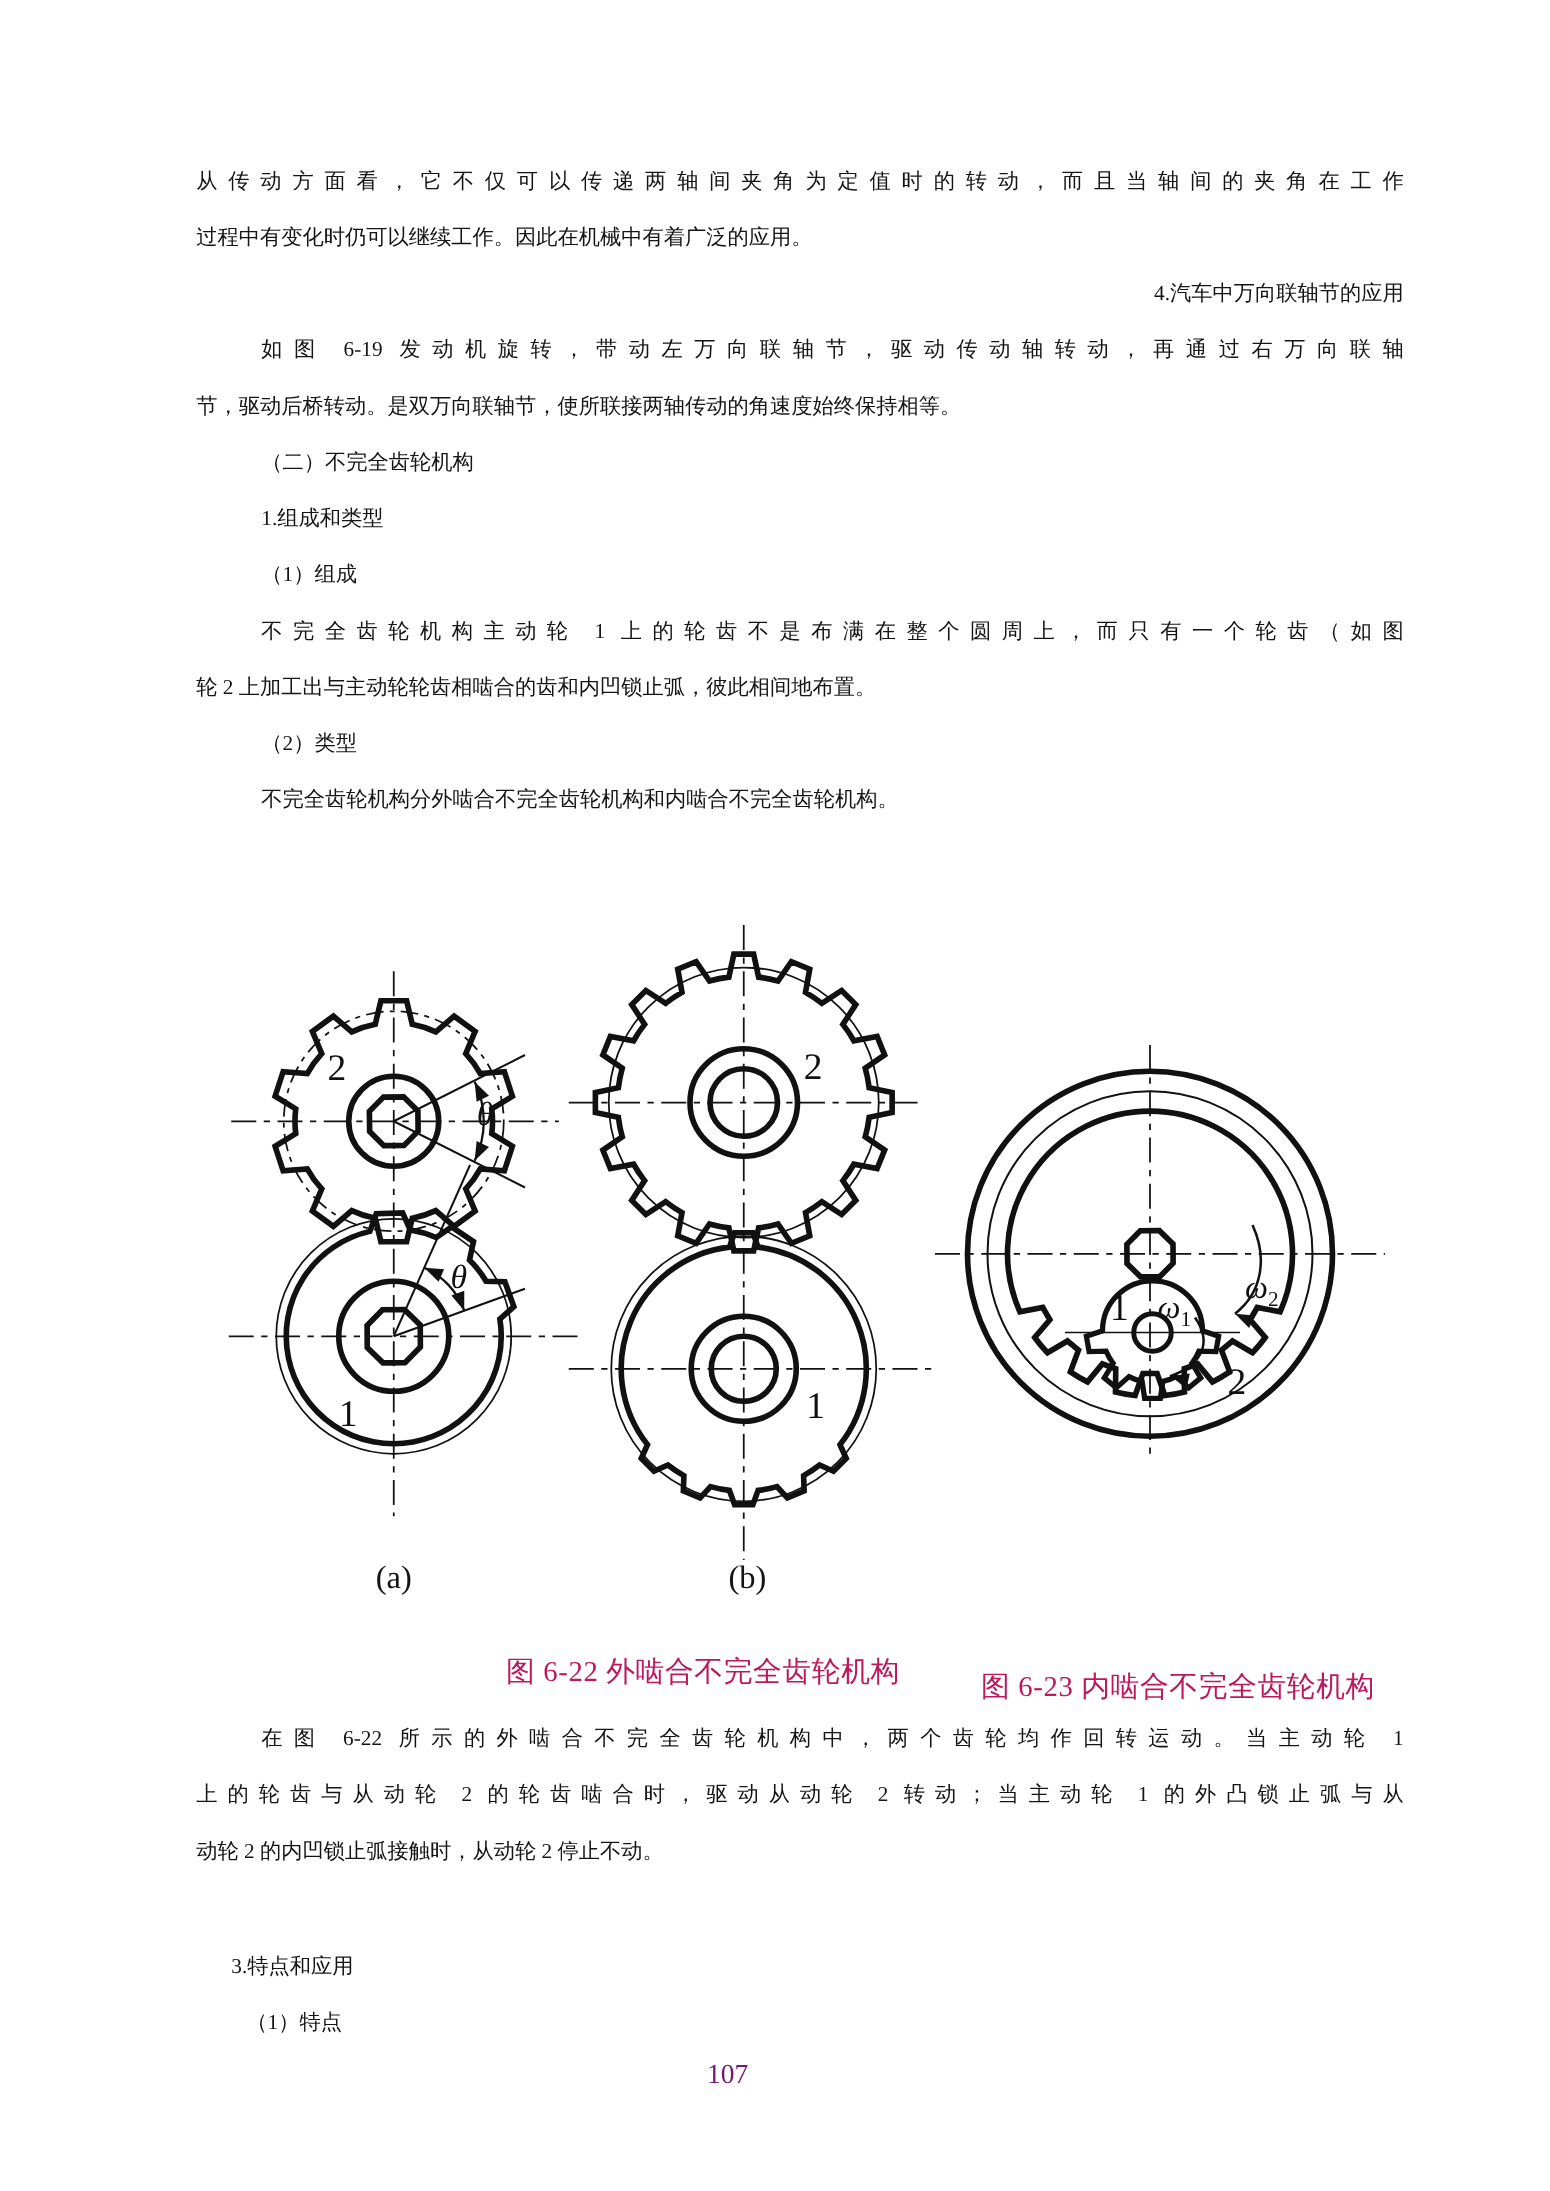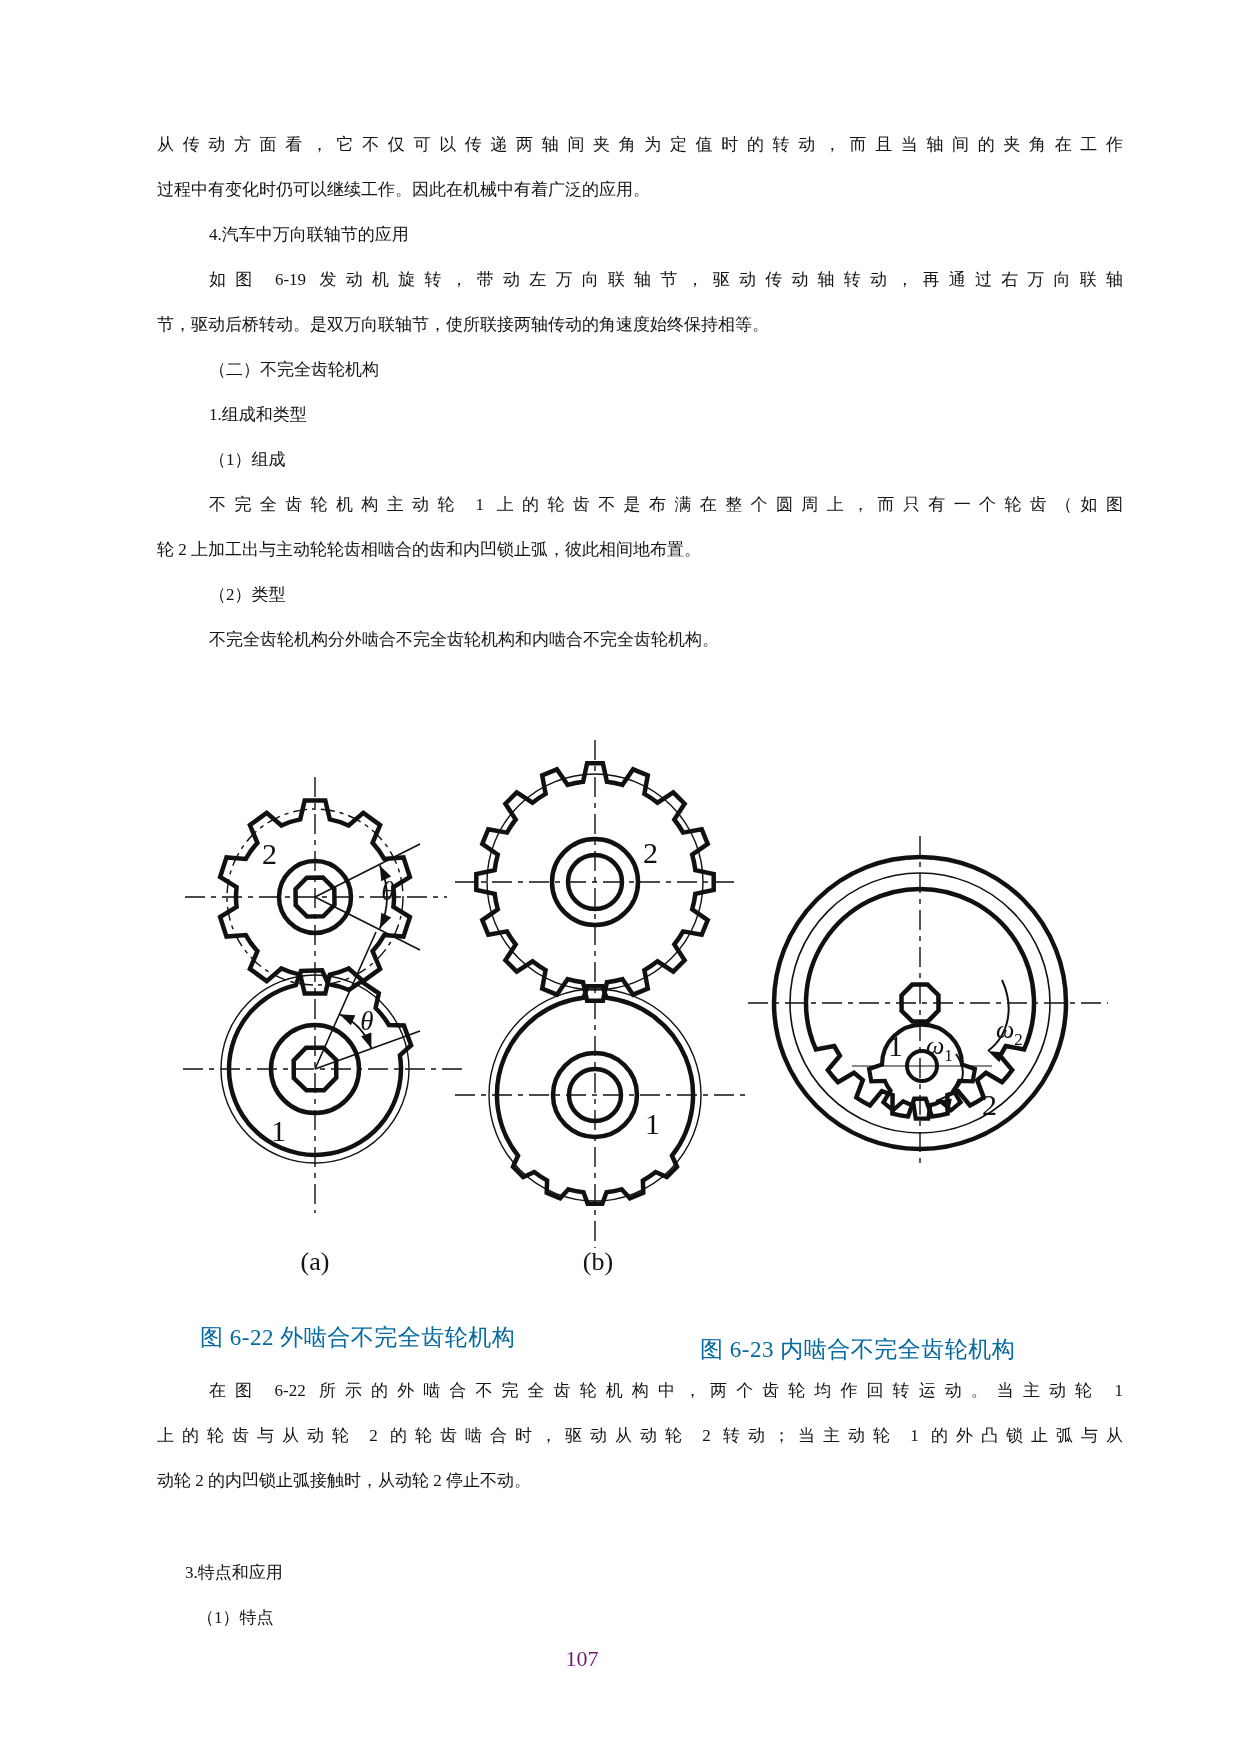--- a/index.html
+++ b/index.html
@@ -17,35 +17,35 @@
   .figwrap{position:absolute;left:0;top:0;width:1240px;height:1753px;pointer-events:none;}
   svg text{font-family:"Liberation Serif","DejaVu Serif",serif;fill:#111111;}
   .glabel{font-size:30px;}
   .gtheta{font-size:27px;font-style:italic;}
   .gomega{font-size:26px;font-style:italic;}
   .sublabel{
     position:absolute;width:120px;text-align:center;
     font-size:26px;line-height:32px;color:#141414;
   }
   .caption{
-    position:absolute;font-size:23px;line-height:32px;color:#0369a1;
-    text-align:left;letter-spacing:0.5px;
+    position:absolute;font-size:23px;line-height:32px;color:#be185d;
+    text-align:right;letter-spacing:0.5px;
   }
   .pagenum{
     position:absolute;left:532px;top:1645px;width:100px;text-align:center;
     font-size:22px;line-height:28px;color:#701a75;
   }
 </style>
 </head>
 <body>
 
 <div class="tblock" style="top:122px;">
     <div class="tline just">从传动方面看，它不仅可以传递两轴间夹角为定值时的转动，而且当轴间的夹角在工作</div>
     <div class="tline">过程中有变化时仍可以继续工作。因此在机械中有着广泛的应用。</div>
-    <div class="tline" style="padding-left: 52px;">4.汽车中万向联轴节的应用</div>
+    <div class="tline" style="padding-left: 52px; text-align: right;">4.汽车中万向联轴节的应用</div>
     <div class="tline just" style="padding-left: 52px;">如图 6-19 发动机旋转，带动左万向联轴节，驱动传动轴转动，再通过右万向联轴</div>
     <div class="tline">节，驱动后桥转动。是双万向联轴节，使所联接两轴传动的角速度始终保持相等。</div>
     <div class="tline" style="padding-left: 52px;">（二）不完全齿轮机构</div>
     <div class="tline" style="padding-left: 52px;">1.组成和类型</div>
     <div class="tline" style="padding-left: 52px;">（1）组成</div>
     <div class="tline just" style="padding-left: 52px;">不完全齿轮机构主动轮 1 上的轮齿不是布满在整个圆周上，而只有一个轮齿（如图</div>
     <div class="tline">轮 2 上加工出与主动轮轮齿相啮合的齿和内凹锁止弧，彼此相间地布置。</div>
     <div class="tline" style="padding-left: 52px;">（2）类型</div>
     <div class="tline" style="padding-left: 52px;">不完全齿轮机构分外啮合不完全齿轮机构和内啮合不完全齿轮机构。</div>
   </div>

